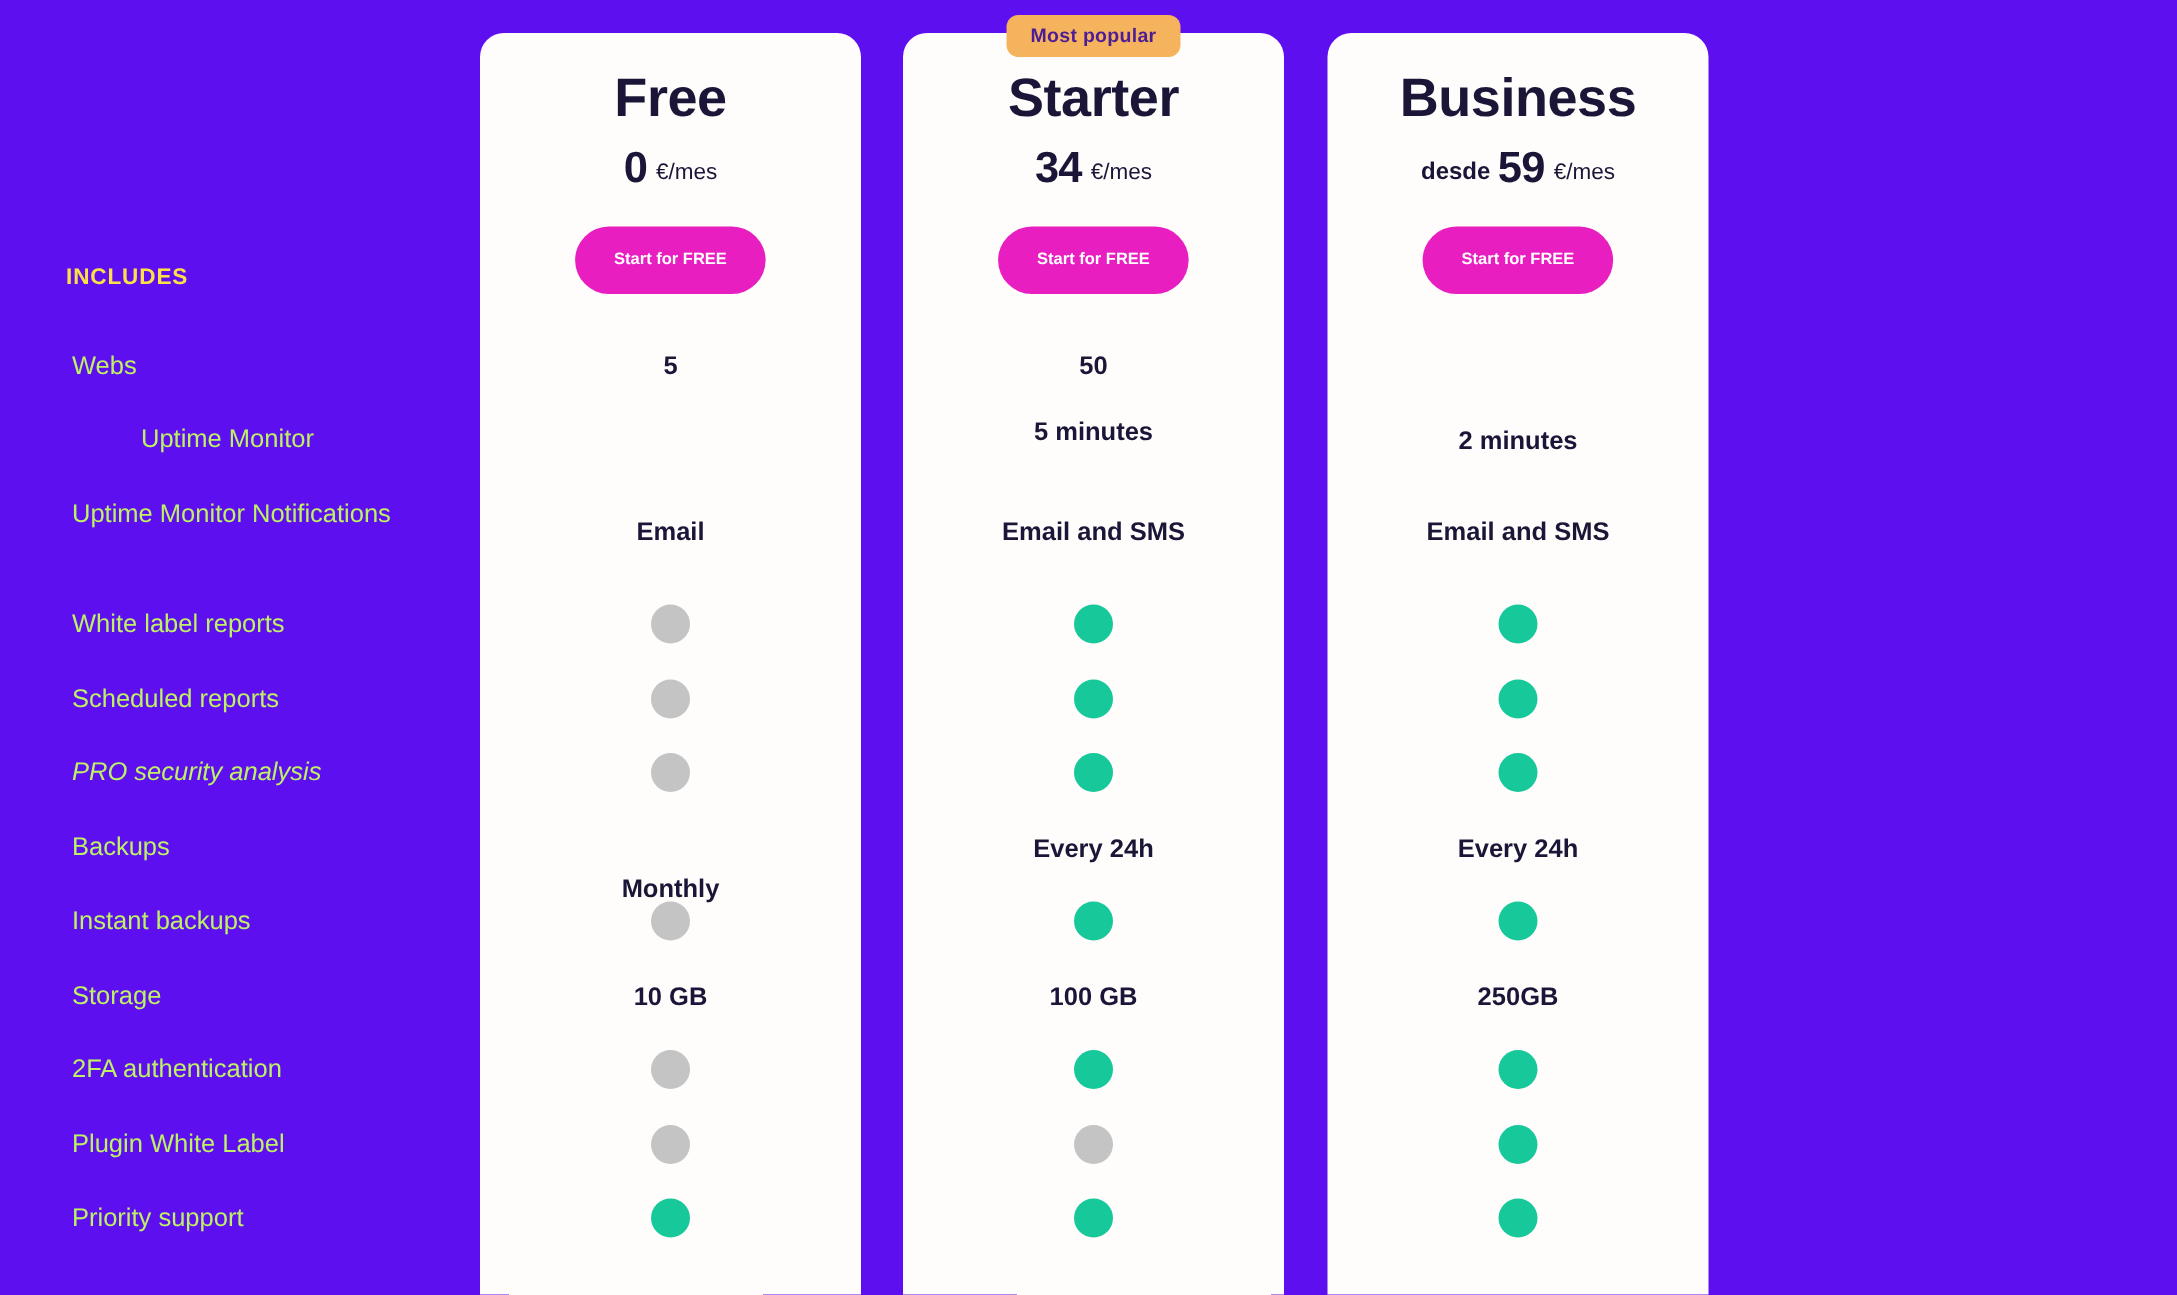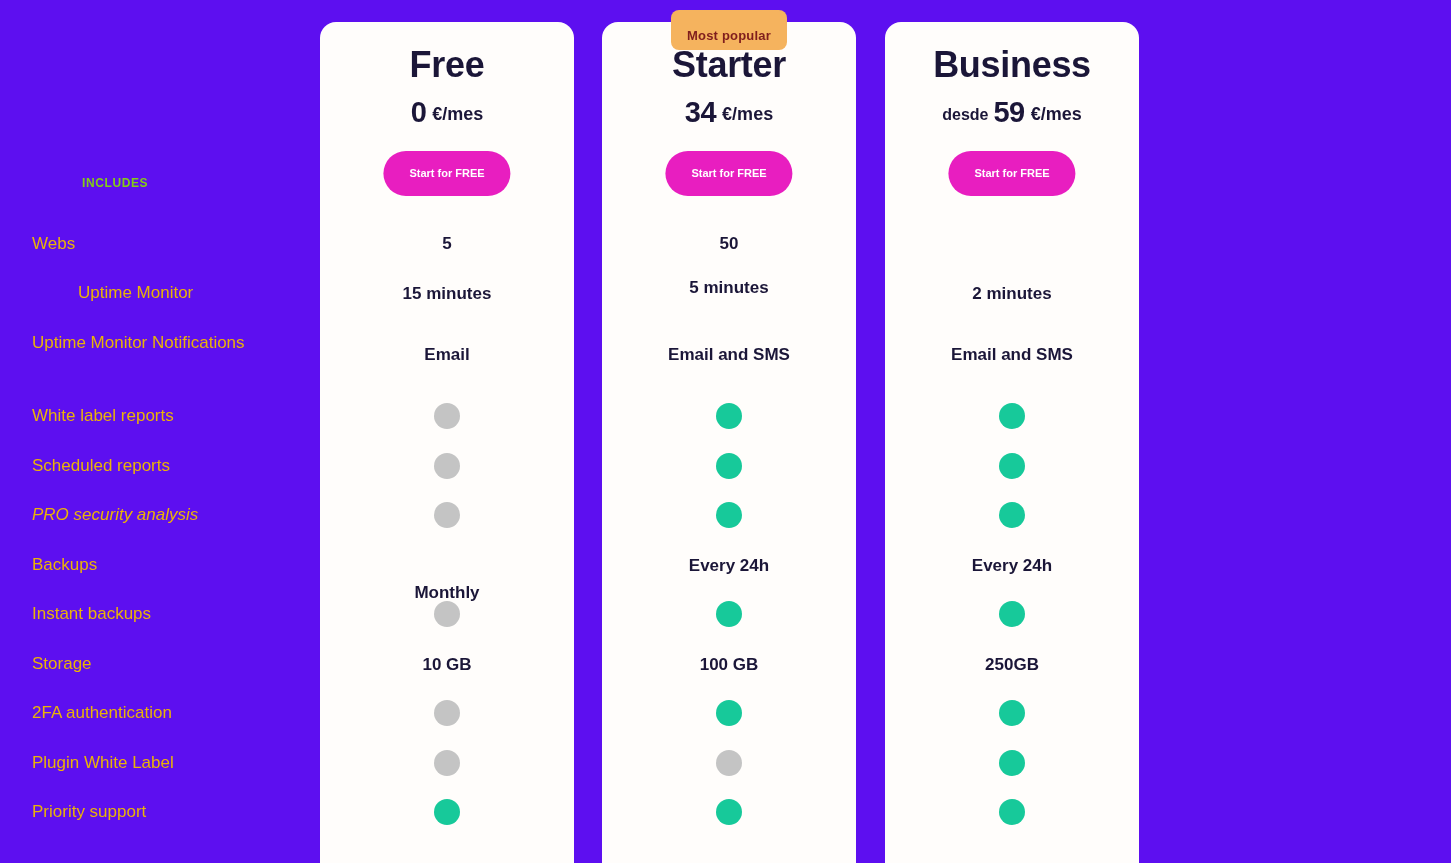--- a/index.html
+++ b/index.html
@@ -31,33 +31,32 @@
     height: 863px;
     position: relative;
     padding-left: 44px;
     color: #ffffff;
   }
 
   .features-title {
     position: absolute;
     top: 176px;
     left: 44px;
-    font-size: 12px;
+    font-size: 15px;
     font-weight: bold;
     letter-spacing: 0.6px;
-    color: #84cc16;
-    margin-left: 38px;
+    color: #fde047;
   }
 
   .feature-label {
     position: absolute;
-    left: 32px;
+    left: 48px;
     font-size: 17px;
     font-weight: 500;
-    color: #eab308;
+    color: #bef264;
     line-height: 25px;
     width: 262px;
   }
 
   
   .cards {
     position: relative;
     flex: 1 1 auto;
     height: 863px;
   }
@@ -74,24 +73,24 @@
   .card.free      { left: 0px; }
   .card.starter   { left: 282px; }
   .card.business  { left: 565px; }
 
   .badge {
     position: absolute;
     top: -12px;
     left: 50%;
     transform: translateX(-50%);
     background: #f5b35e;
-    color: #7f1d1d;
+    color: #4c1d95;
     font-size: 13px;
     font-weight: bold;
-    padding: 18px 16px 7px;
+    padding: 6px 16px 7px;
     border-radius: 8px;
     white-space: nowrap;
     letter-spacing: 0.2px;
   }
 
   .plan-name {
     position: absolute;
     top: 22px;
     left: 0;
     width: 100%;
@@ -119,22 +118,22 @@
     vertical-align: 2px;
   }
 
   .price-amount {
     font-size: 29px;
     font-weight: bold;
     letter-spacing: -0.5px;
   }
 
   .price-unit {
-    font-size: 18px;
-    font-weight: bold;
+    font-size: 15px;
+    font-weight: normal;
     margin-left: 6px;
     vertical-align: 2px;
   }
 
   .cta-button {
     position: absolute;
     top: 129px;
     left: 50%;
     transform: translateX(-50%);
     background: #e81ec0;
@@ -199,21 +198,20 @@
         <div class="feature-label" style="top: 799px;">Priority support</div>
       </div>
   </div>
 
   <div class="cards" id="cards-container">
       <div class="card free">
         <div class="plan-name">Free</div>
         <div class="plan-price"><span class="price-amount">0</span><span class="price-unit">€/mes</span></div>
         <button class="cta-button">Start for FREE</button>
         <div class="cell" style="top: 209px;"><span class="cell-text">5</span></div>
-        <div class="cell" style="top: 259px;"><span class="cell-text">15 minutes</span></div>
         <div class="cell" style="top: 320px;"><span class="cell-text">Email</span></div>
         <div class="cell" style="top: 381px;"><span class="dot off"></span></div>
         <div class="cell" style="top: 431px;"><span class="dot off"></span></div>
         <div class="cell" style="top: 480px;"><span class="dot off"></span></div>
         <div class="cell" style="top: 510px; margin-top: 48px;"><span class="cell-text">Monthly</span></div>
         <div class="cell" style="top: 579px;"><span class="dot off"></span></div>
         <div class="cell" style="top: 630px;"><span class="cell-text">10 GB</span></div>
         <div class="cell" style="top: 678px;"><span class="dot off"></span></div>
         <div class="cell" style="top: 728px;"><span class="dot off"></span></div>
         <div class="cell" style="top: 777px;"><span class="dot on"></span></div>

